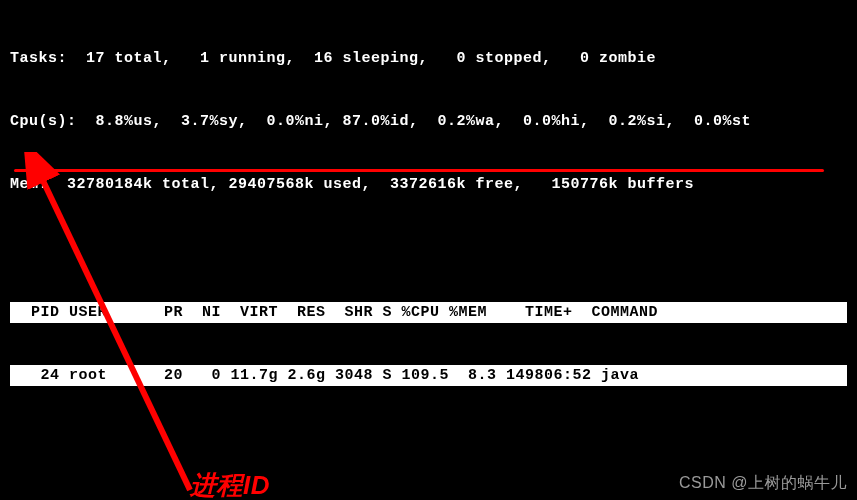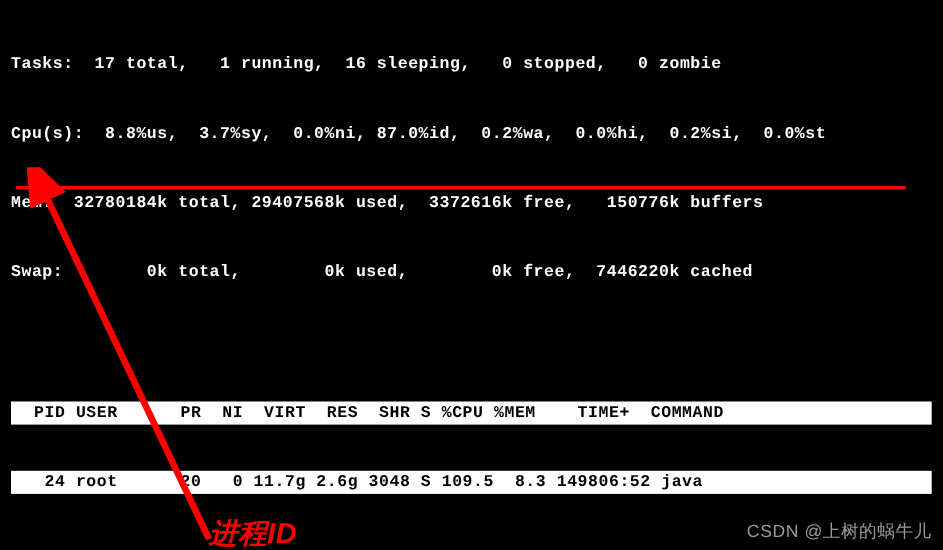--- a/index.html
+++ b/index.html
@@ -54,21 +54,20 @@
       font-weight: normal;
     }
   </style>
 </head>
 <body>
 
 <div class="terminal">
   <div class="hdr-line">Tasks:  17 total,   1 running,  16 sleeping,   0 stopped,   0 zombie</div>
   <div class="hdr-line">Cpu(s):  8.8%us,  3.7%sy,  0.0%ni, 87.0%id,  0.2%wa,  0.0%hi,  0.2%si,  0.0%st</div>
   <div class="hdr-line">Mem:  32780184k total, 29407568k used,  3372616k free,   150776k buffers</div>
-  <div class="hdr-line">Swap:        0k total,        0k used,        0k free,  7446220k cached</div>
   <div class="hdr-line"> </div>
   <div class="header-row">  PID USER      PR  NI  VIRT  RES  SHR S %CPU %MEM    TIME+  COMMAND</div>
   <div id="proc-list"><div class="proc-row proc-highlight">   24 root      20   0 11.7g 2.6g 3048 S 109.5  8.3 149806:52 java</div></div>
 </div>
 
 <div class="underline-red" style="left:14px; top:169px; width:810px;"></div>
 
 <svg class="arrow-red" style="position:absolute; left:8px; top:152px; width:220px; height:350px;">
   <defs>
     <marker id="ah" markerWidth="12" markerHeight="12" refX="3" refY="3" orient="auto">

